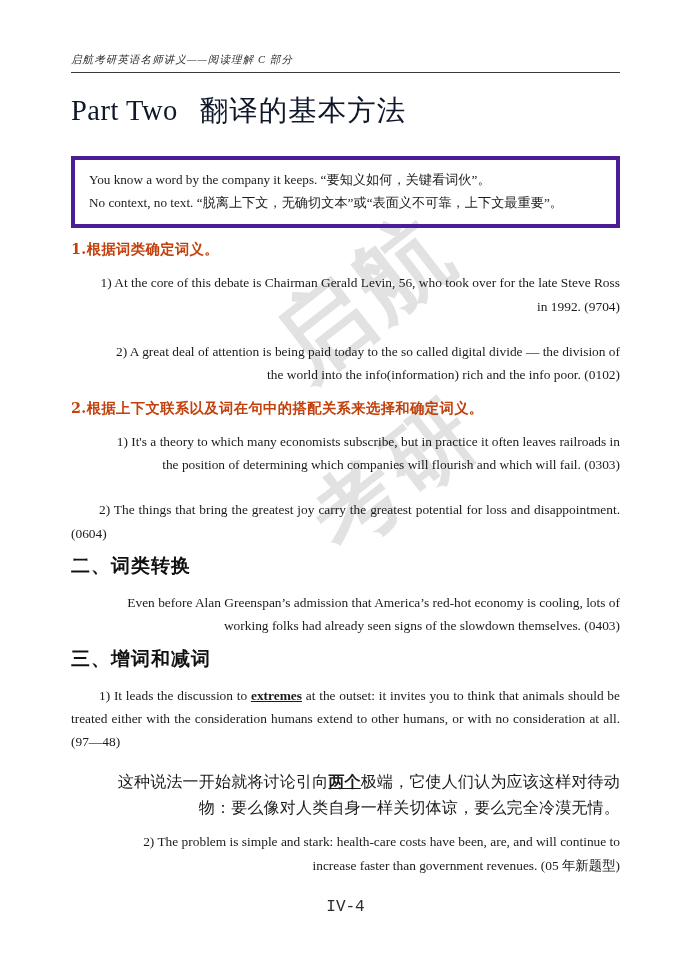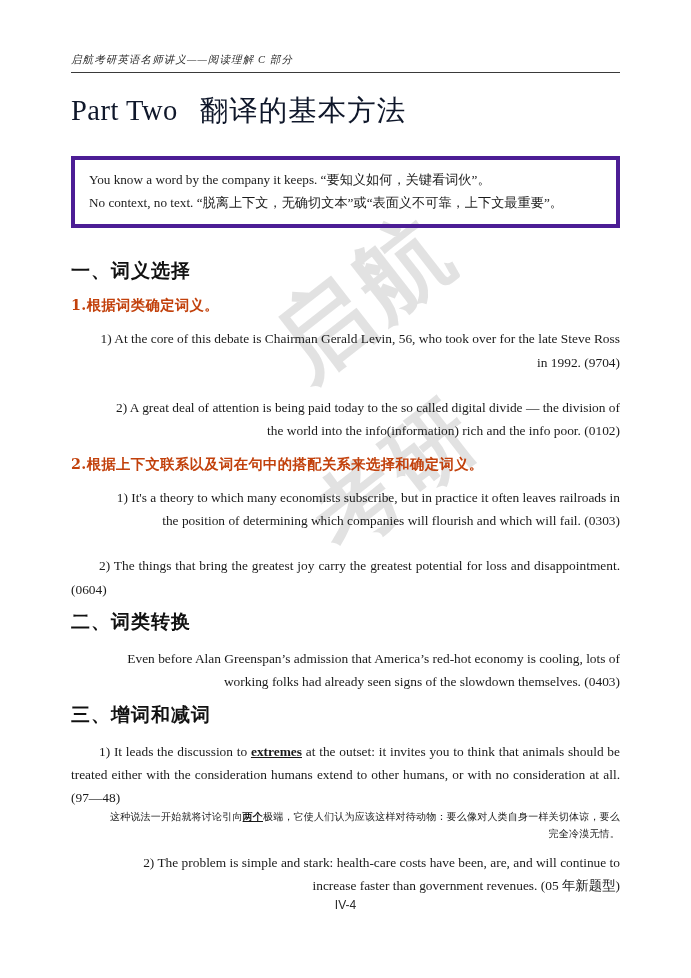--- a/index.html
+++ b/index.html
@@ -140,45 +140,45 @@
     margin-top: 12px;
     text-align: right;
     text-indent: 28px;
   }
   .para.justified {
     text-align: justify;
     text-align-last: left;
   }
   .para.cn {
     font-family: "DejaVu Serif", serif;
-    font-size: 10px;
+    font-size: 16px;
     line-height: 1.62;
     letter-spacing: 0.2px;
     text-indent: 30px;
-    margin-top: 0;
+    margin-top: 16px;
   }
   .para.tight { margin-top: 9px; }
   .para.gap-lg { margin-top: 22px; }
 
   .u-bold {
     font-weight: 700;
     text-decoration: underline;
   }
 
   
   .footer {
     position: absolute;
     left: 0;
     top: 898px;
     width: 691px;
     text-align: center;
-    font-size: 12px;
+    font-size: 16px;
     color: #2b2b2b;
     z-index: 2;
-    font-family: Liberation Sans, sans-serif;
+    font-family: Liberation Mono, monospace;
   }
 </style>
 </head>
 <body>
 
 <div class="page">
 
   <div class="watermark-layer">
     <div class="watermark">启航</div>
     <div class="watermark w2">考研</div>
@@ -191,21 +191,20 @@
 
     <div class="doc-title">
       <span>Part Two</span><span class="gap"></span><span class="cn">翻译的基本方法</span>
     </div>
 
     <div class="quote-box">
       <div class="quote-line">You know a word by the company it keeps. “要知义如何，关键看词伙”。</div>
       <div class="quote-line">No context, no text. “脱离上下文，无确切文本”或“表面义不可靠，上下文最重要”。</div>
     </div>
 
-    <div class="h-cn">一、词义选择</div>
     <div class="h-sub">1.根据词类确定词义。</div>
     <div class="para">1) At the core of this debate is Chairman Gerald Levin, 56, who took over for the late Steve Ross in 1992. (9704)</div>
     <div class="para gap-lg">2) A great deal of attention is being paid today to the so called digital divide — the division of the world into the info(information) rich and the info poor. (0102)</div>
     <div class="h-sub">2.根据上下文联系以及词在句中的搭配关系来选择和确定词义。</div>
     <div class="para">1) It's a theory to which many economists subscribe, but in practice it often leaves railroads in the position of determining which companies will flourish and which will fail. (0303)</div>
     <div class="para justified gap-lg">2) The things that bring the greatest joy carry the greatest potential for loss and disappointment.   (0604)</div>
 
     <div class="h-cn tight">二、词类转换</div>
     <div class="para">Even before Alan Greenspan’s admission that America’s red-hot economy is cooling, lots of working folks had already seen signs of the slowdown themselves. (0403)</div>
 

